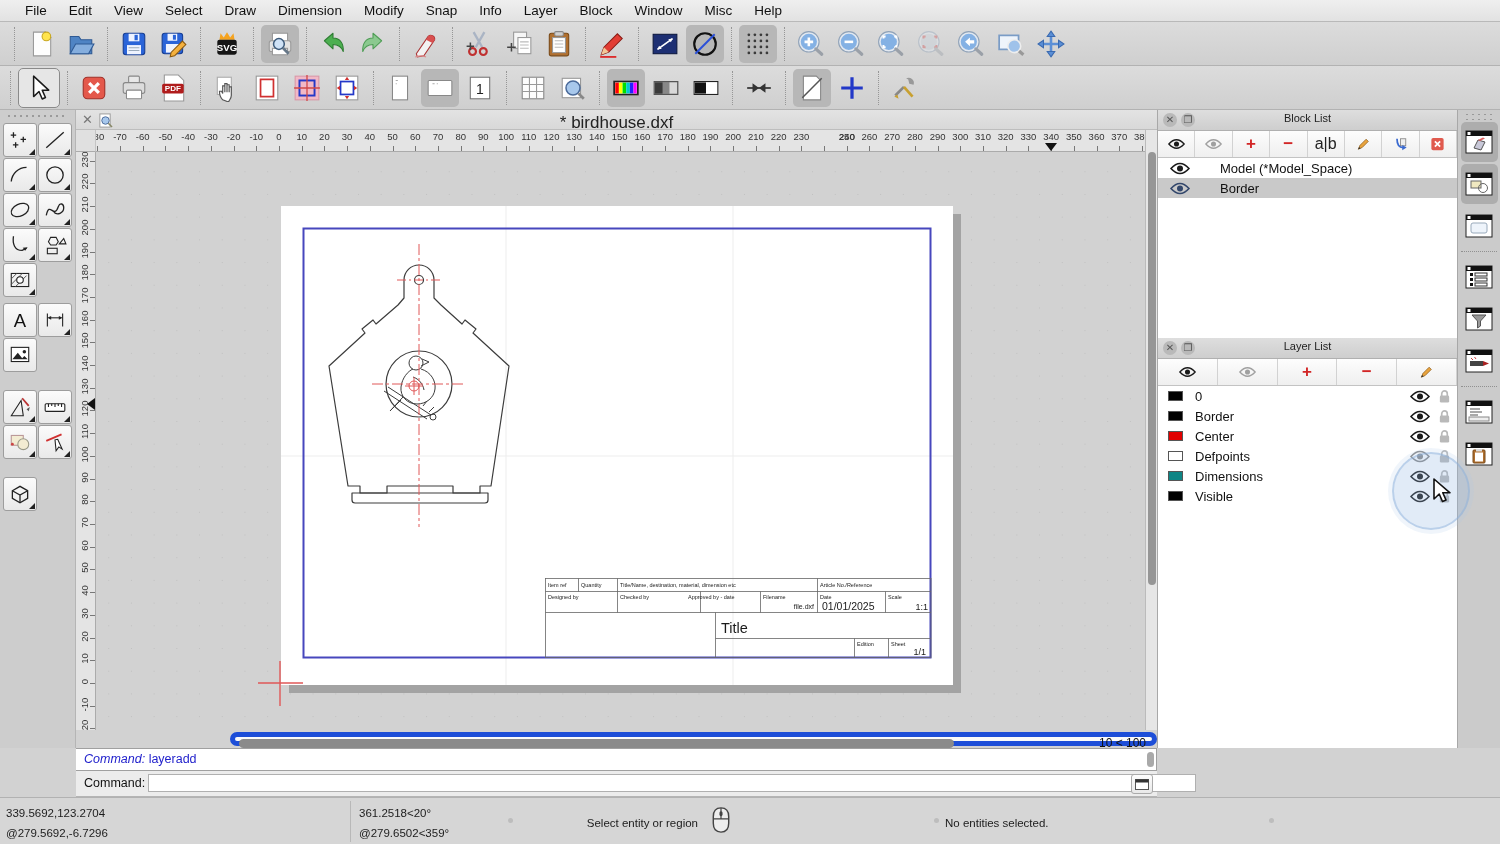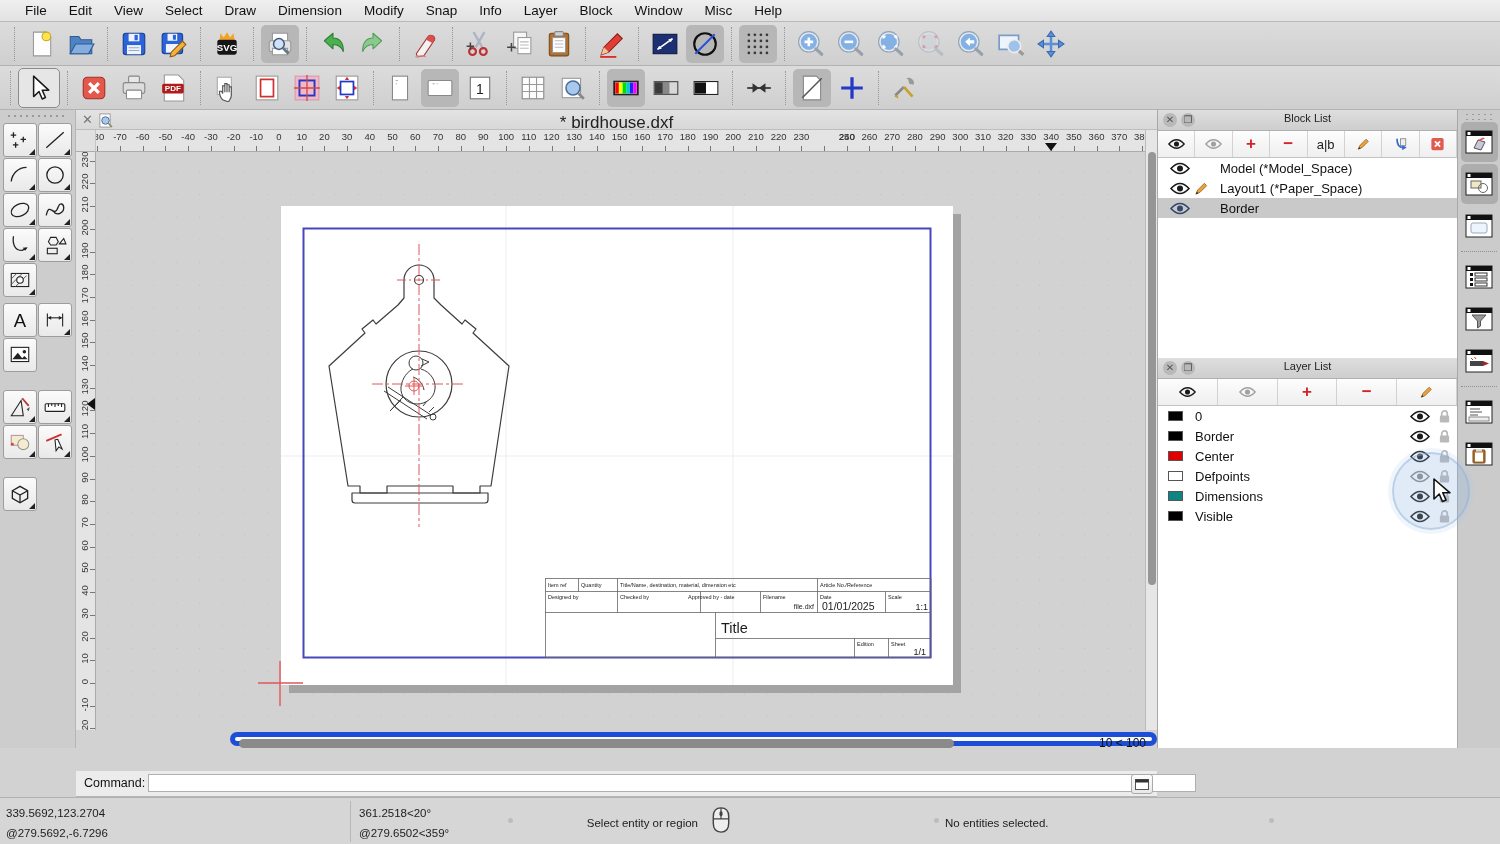--- a/index.html
+++ b/index.html
@@ -56,21 +56,21 @@
   
   #rightpanels{left:1157px;top:110px;width:300px;height:638px;background:#fff;border-left:1px solid #a8a8a8;box-sizing:border-box;}
   .panel-header{position:relative;height:20px;background:linear-gradient(#dedede,#cecece);border-bottom:1px solid #b0b0b0;}
   .panel-title{position:absolute;width:100%;text-align:center;top:2px;font-size:11px;color:#222;}
   .ph-btn{position:absolute;top:3px;width:14px;height:14px;border-radius:7px;background:#b9b9b9;color:#555;
       font-size:10px;line-height:14px;text-align:center;}
   .panel-toolbar{display:flex;height:26px;border-bottom:1px solid #c3c3c3;background:#f6f6f6;}
   .pt-btn{flex:1;border-right:1px solid #d2d2d2;display:flex;align-items:center;justify-content:center;background:linear-gradient(#fdfdfd,#efefef);}
   .pt-btn svg{width:17px;height:14px;}
   .pt-red{color:#d22626;font-weight:bold;font-size:17px;line-height:14px;}
-  .pt-ab{font-size:13px;color:#222;}
+  .pt-ab{font-size:16px;color:#222;}
   .list-row{position:relative;height:20px;display:flex;align-items:center;font-size:13px;color:#111;background:#fff;}
   .list-row.sel-grey{background:#c9c9c9;}
   .list-row.sel-blue{background:#2765e0;color:#fff;}
   .lr-eye{width:20px;height:13px;margin-left:12px;flex:none;}
   .lr-pencil{width:14px;height:14px;margin-left:4px;flex:none;}
   .lr-swatch{width:15px;height:10px;margin-left:10px;flex:none;border:1px solid #555;box-sizing:border-box;}
   .lr-label{margin-left:12px;flex:1;white-space:nowrap;overflow:hidden;}
   .lr-right{display:flex;align-items:center;margin-right:6px;}
   .lr-right svg{display:block;}
   
@@ -875,31 +875,20 @@
         </div>
       <div id="block-rows">
           <div class="list-row">
             <span class="lr-eye"><svg viewBox="0 0 20 13" width="20" height="13">
                 <path d="M1 6.5 Q10 -3.5 19 6.5 Q10 16.5 1 6.5Z" fill="none" stroke="#1a1a1a" stroke-width="1.6"></path>
                 <circle cx="10" cy="6.5" r="3" fill="#1a1a1a"></circle>
               </svg></span>
             <span class="lr-pencil"></span>
             <span class="lr-label">Model (*Model_Space)</span>
           </div>
-          <div class="list-row">
-            <span class="lr-eye"><svg viewBox="0 0 20 13" width="20" height="13">
-                <path d="M1 6.5 Q10 -3.5 19 6.5 Q10 16.5 1 6.5Z" fill="none" stroke="#1a1a1a" stroke-width="1.6"></path>
-                <circle cx="10" cy="6.5" r="3" fill="#1a1a1a"></circle>
-              </svg></span>
-            <span class="lr-pencil"><svg viewBox="0 0 16 16" width="15" height="15">
-                <path d="M2 14 L4 9.5 L11 2.5 L13.5 5 L6.5 12 Z" fill="#e8a33d" stroke="#8a5a1a" stroke-width="0.8"></path>
-                <path d="M2 14 L4.8 13.2 L2.9 11.3 Z" fill="#333"></path>
-              </svg></span>
-            <span class="lr-label">Layout1 (*Paper_Space)</span>
-          </div>
           <div class="list-row sel-grey">
             <span class="lr-eye"><svg viewBox="0 0 20 13" width="20" height="13">
                 <path d="M1 6.5 Q10 -3.5 19 6.5 Q10 16.5 1 6.5Z" fill="none" stroke="#33476b" stroke-width="1.6"></path>
                 <circle cx="10" cy="6.5" r="3" fill="#33476b"></circle>
               </svg></span>
             <span class="lr-pencil"></span>
             <span class="lr-label">Border</span>
           </div>
         </div>
       <div style="height:140px;background:#fff"></div>
@@ -1126,20 +1115,27 @@
             <rect x="2" y="2" width="26" height="5" fill="#111"></rect>
             <rect x="3.5" y="3" width="3" height="3" fill="#fff"></rect>
             <rect x="9" y="9" width="12" height="13" rx="1" fill="#b07030" stroke="#7a4a18"></rect>
             <rect x="12" y="8" width="6" height="2.5" fill="#ddd"></rect>
             <rect x="11" y="11.5" width="8" height="9" fill="#fff"></rect>
           </svg>
         </div>
       </div>
   </div>
 
+  <div class="abs" id="cmd-history">
+    <div id="cmd-history-text">
+      <span class="lbl">Command:</span>
+      <span> </span><span>layeradd</span>
+    </div>
+    <div id="cmd-vthumb"></div>
+  </div>
   <div class="abs" id="cmd-input-row">
     <span id="cmd-label">Command:</span>
     <input id="cmd-input" value="" style="">
     <div id="kbd-btn">
       <svg width="14" height="11" viewBox="0 0 14 11">
           <rect x="0.5" y="0.5" width="13" height="10" fill="#fff" stroke="#555"></rect>
           <rect x="0.5" y="0.5" width="13" height="3" fill="#333"></rect>
         </svg>
     </div>
   </div>

